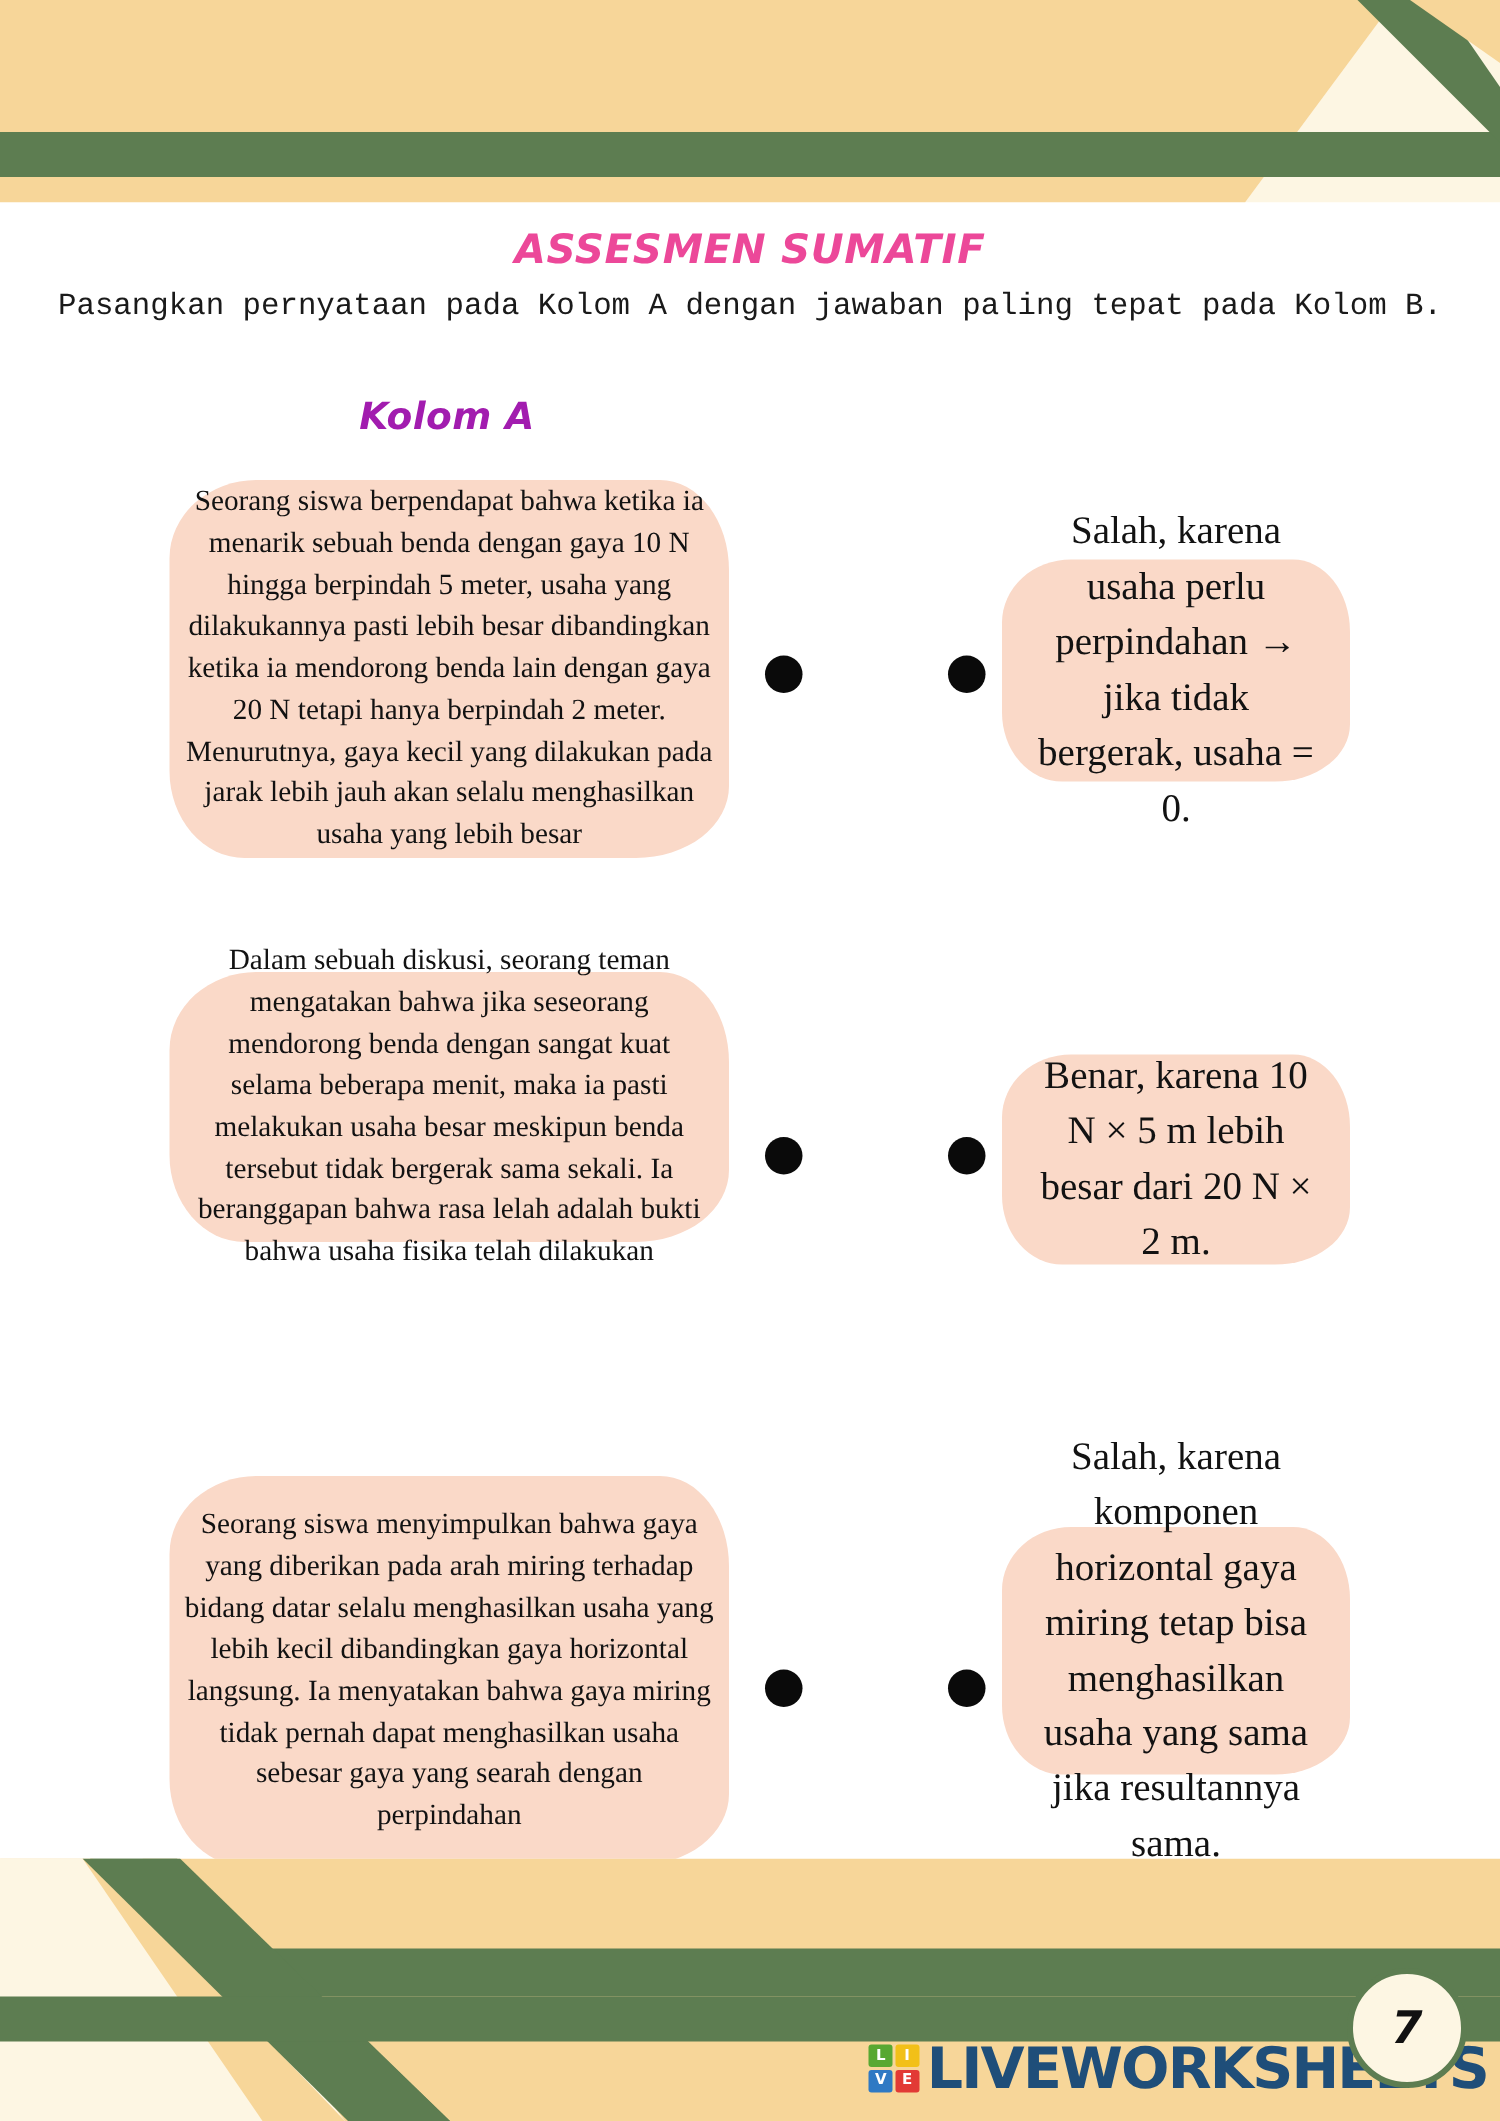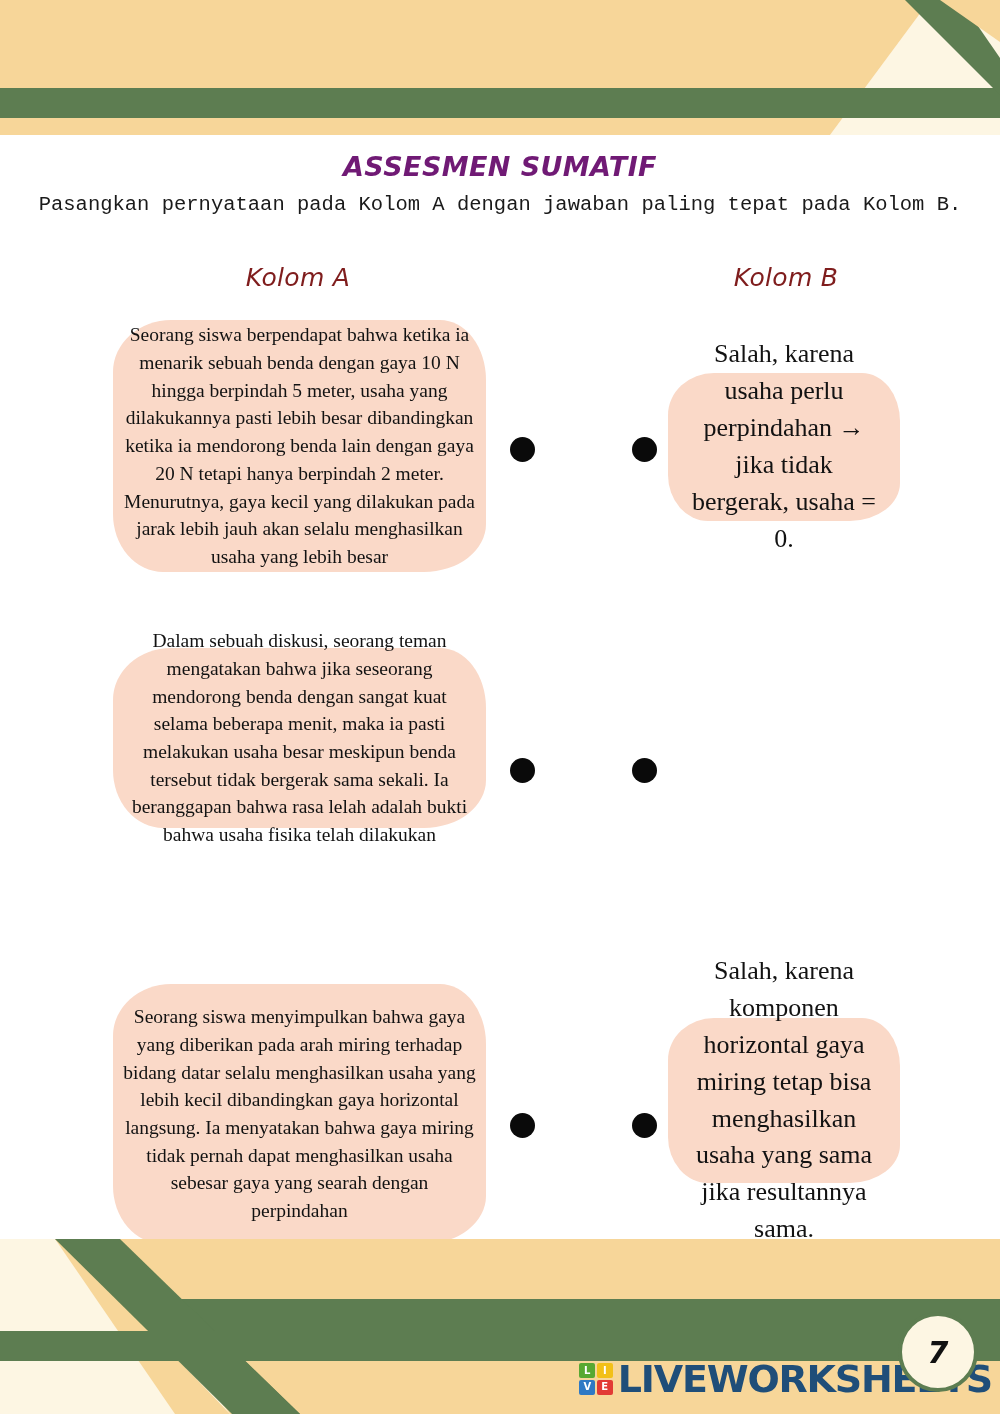--- a/index.html
+++ b/index.html
@@ -41,40 +41,40 @@
     left: 0;
     width: 1000px;
     text-align: center;
   }
   .assessment-title {
     font-family: "DejaVu Sans", sans-serif;
     font-size: 27px;
     font-weight: 900;
     font-style: italic;
     letter-spacing: 0.4px;
-    color: #701a75;
+    color: #ec4899;
     margin: 0;
     line-height: 1.1;
   }
   .assessment-sub {
     font-family: Liberation Mono, monospace;
     font-size: 20.5px;
     color: #1a1a1a;
     margin: 10px 0 0 0;
     line-height: 1.25;
   }
 
   
   .col-heading {
     position: absolute;
     font-family: "DejaVu Sans", sans-serif;
     font-size: 25px;
-    font-weight: 400;
+    font-weight: 700;
     font-style: italic;
-    color: #7f1d1d;
+    color: #a21caf;
     letter-spacing: 0.3px;
   }
   .col-heading-a { top: 263px; left: 198px; width: 200px; text-align: center; }
   .col-heading-b { top: 263px; left: 686px; width: 200px; text-align: center; }
 
   
   .row {
     position: absolute;
     left: 0;
     width: 1000px;
@@ -207,33 +207,33 @@
     <polygon points="905,0 960,0 1000,58 1000,95" fill="#5D7D51"></polygon>
     <polygon points="940,0 1000,0 1000,42" fill="#F7D699"></polygon>
   </svg>
 
   <div class="header-block">
     <div class="assessment-title">ASSESMEN SUMATIF</div>
     <div class="assessment-sub">Pasangkan pernyataan pada Kolom A dengan jawaban paling tepat pada Kolom B.</div>
   </div>
 
   <div class="col-heading col-heading-a">Kolom A</div>
-  <div class="col-heading col-heading-b">Kolom B</div>
 
   <div class="row row-1">
     <div class="bubble bubble-a r1-a">Seorang siswa berpendapat bahwa ketika ia menarik sebuah benda dengan gaya 10 N hingga berpindah 5 meter, usaha yang dilakukannya pasti lebih besar dibandingkan ketika ia mendorong benda lain dengan gaya 20 N tetapi hanya berpindah 2 meter. Menurutnya, gaya kecil yang dilakukan pada jarak lebih jauh akan selalu menghasilkan usaha yang lebih besar</div>
     <div class="dot dot-a r1-dot"></div>
     <div class="dot dot-b r1-dot"></div>
     <div class="bubble bubble-b r1-b">Salah, karena usaha perlu perpindahan → jika tidak bergerak, usaha = 0.</div>
   </div>
 
   <div class="row row-2">
     <div class="bubble bubble-a r2-a">Dalam sebuah diskusi, seorang teman mengatakan bahwa jika seseorang mendorong benda dengan sangat kuat selama beberapa menit, maka ia pasti melakukan usaha besar meskipun benda tersebut tidak bergerak sama sekali. Ia beranggapan bahwa rasa lelah adalah bukti bahwa usaha fisika telah dilakukan</div>
     <div class="dot dot-a r2-dot"></div>
     <div class="dot dot-b r2-dot"></div>
+    <div class="bubble bubble-b r2-b">Benar, karena 10 N × 5 m lebih besar dari 20 N × 2 m.</div>
   </div>
 
   <div class="row row-3">
     <div class="bubble bubble-a r3-a">Seorang siswa menyimpulkan bahwa gaya yang diberikan pada arah miring terhadap bidang datar selalu menghasilkan usaha yang lebih kecil dibandingkan gaya horizontal langsung. Ia menyatakan bahwa gaya miring tidak pernah dapat menghasilkan usaha sebesar gaya yang searah dengan perpindahan</div>
     <div class="dot dot-a r3-dot"></div>
     <div class="dot dot-b r3-dot"></div>
     <div class="bubble bubble-b r3-b">Salah, karena komponen horizontal gaya miring tetap bisa menghasilkan usaha yang sama jika resultannya sama.</div>
   </div>
 
   <svg class="deco deco-bottom" viewBox="0 0 1000 175" preserveAspectRatio="none">

